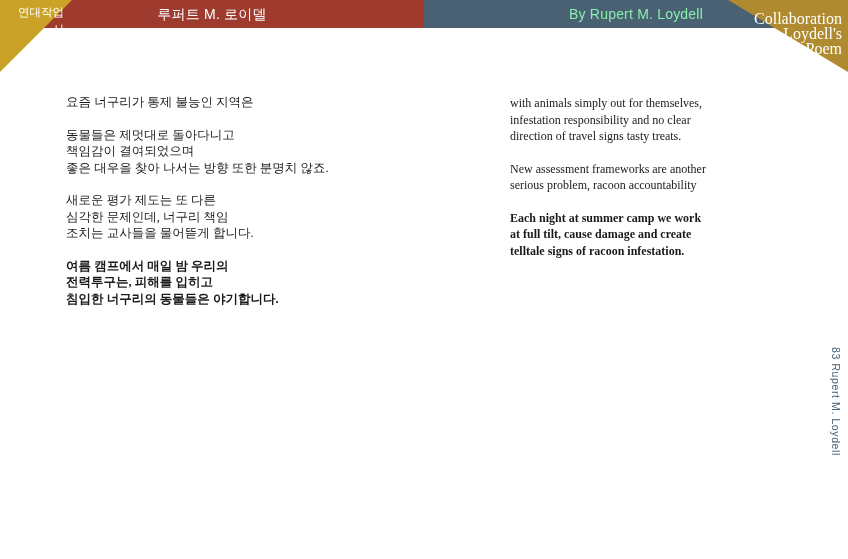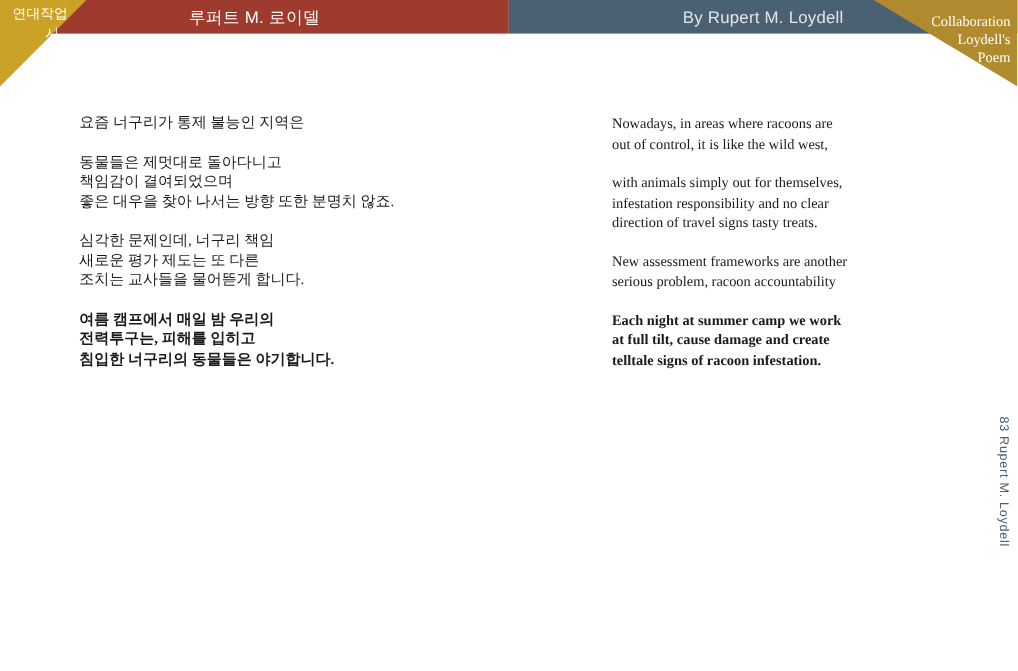--- a/index.html
+++ b/index.html
@@ -49,21 +49,21 @@
     letter-spacing: 0.2px;
   }
   .banner-right-title {
     position: absolute;
     left: 0;
     top: 0;
     width: 424px;
     height: 28px;
     line-height: 28px;
     text-align: center;
-    color: #e5e5e5;
+    color: #86efac;
     font-size: 14px;
     letter-spacing: 0.2px;
   }
 
   
   .corner-left {
     position: absolute;
     top: 0;
     left: 0;
     width: 72px;
@@ -76,21 +76,21 @@
     position: absolute;
     top: 0;
     left: 0;
     width: 64px;
     z-index: 4;
     color: #ffffff;
     font-size: 11.5px;
     line-height: 14px;
     padding: 5px 0 0 3px;
     box-sizing: border-box;
-    text-align: center;
+    text-align: right;
   }
   .corner-left-label .l2 {
     display: block;
     padding-left: 20px;
     margin-top: 3px;
   }
 
   .corner-right {
     position: absolute;
     top: 0;
@@ -100,21 +100,21 @@
     background: #b08a2e;
     clip-path: polygon(120px 0, 120px 72px, 0 0);
     z-index: 3;
   }
   .corner-right-label {
     position: absolute;
     top: 11px;
     right: 6px;
     z-index: 4;
     color: #ffffff;
-    font-size: 12px;
+    font-size: 16px;
     line-height: 15px;
     text-align: right;
     font-family: "Liberation Serif", serif;
   }
 
   
   .poem-left {
     position: absolute;
     left: 66px;
     top: 94px;
@@ -189,37 +189,33 @@
 <div class="poem-left">
   <div class="stanza">
     <div class="line">요즘 너구리가 통제 불능인 지역은</div>
   </div>
   <div class="stanza">
     <div class="line">동물들은 제멋대로 돌아다니고</div>
     <div class="line">책임감이 결여되었으며</div>
     <div class="line">좋은 대우을 찾아 나서는 방향 또한 분명치 않죠.</div>
   </div>
   <div class="stanza">
+    <div class="line">새로운 평가 제도는 또 다른</div>
     <div class="line">심각한 문제인데, 너구리 책임</div>
-    <div class="line">새로운 평가 제도는 또 다른</div>
     <div class="line">조치는 교사들을 물어뜯게 합니다.</div>
   </div>
   <div class="stanza">
     <div class="line">여름 캠프에서 매일 밤 우리의</div>
     <div class="line">전력투구는, 피해를 입히고</div>
     <div class="line">침입한 너구리의 동물들은 야기합니다.</div>
   </div>
 </div>
 
 <div class="poem-right">
   <div class="stanza">
-    <div class="line">Nowadays, in areas where racoons are</div>
-    <div class="line">out of control, it is like the wild west,</div>
-  </div>
-  <div class="stanza">
     <div class="line">with animals simply out for themselves,</div>
     <div class="line">infestation responsibility and no clear</div>
     <div class="line">direction of travel signs tasty treats.</div>
   </div>
   <div class="stanza">
     <div class="line">New assessment frameworks are another</div>
     <div class="line">serious problem, racoon accountability</div>
   </div>
   <div class="stanza">
     <div class="line">Each night at summer camp we work</div>

